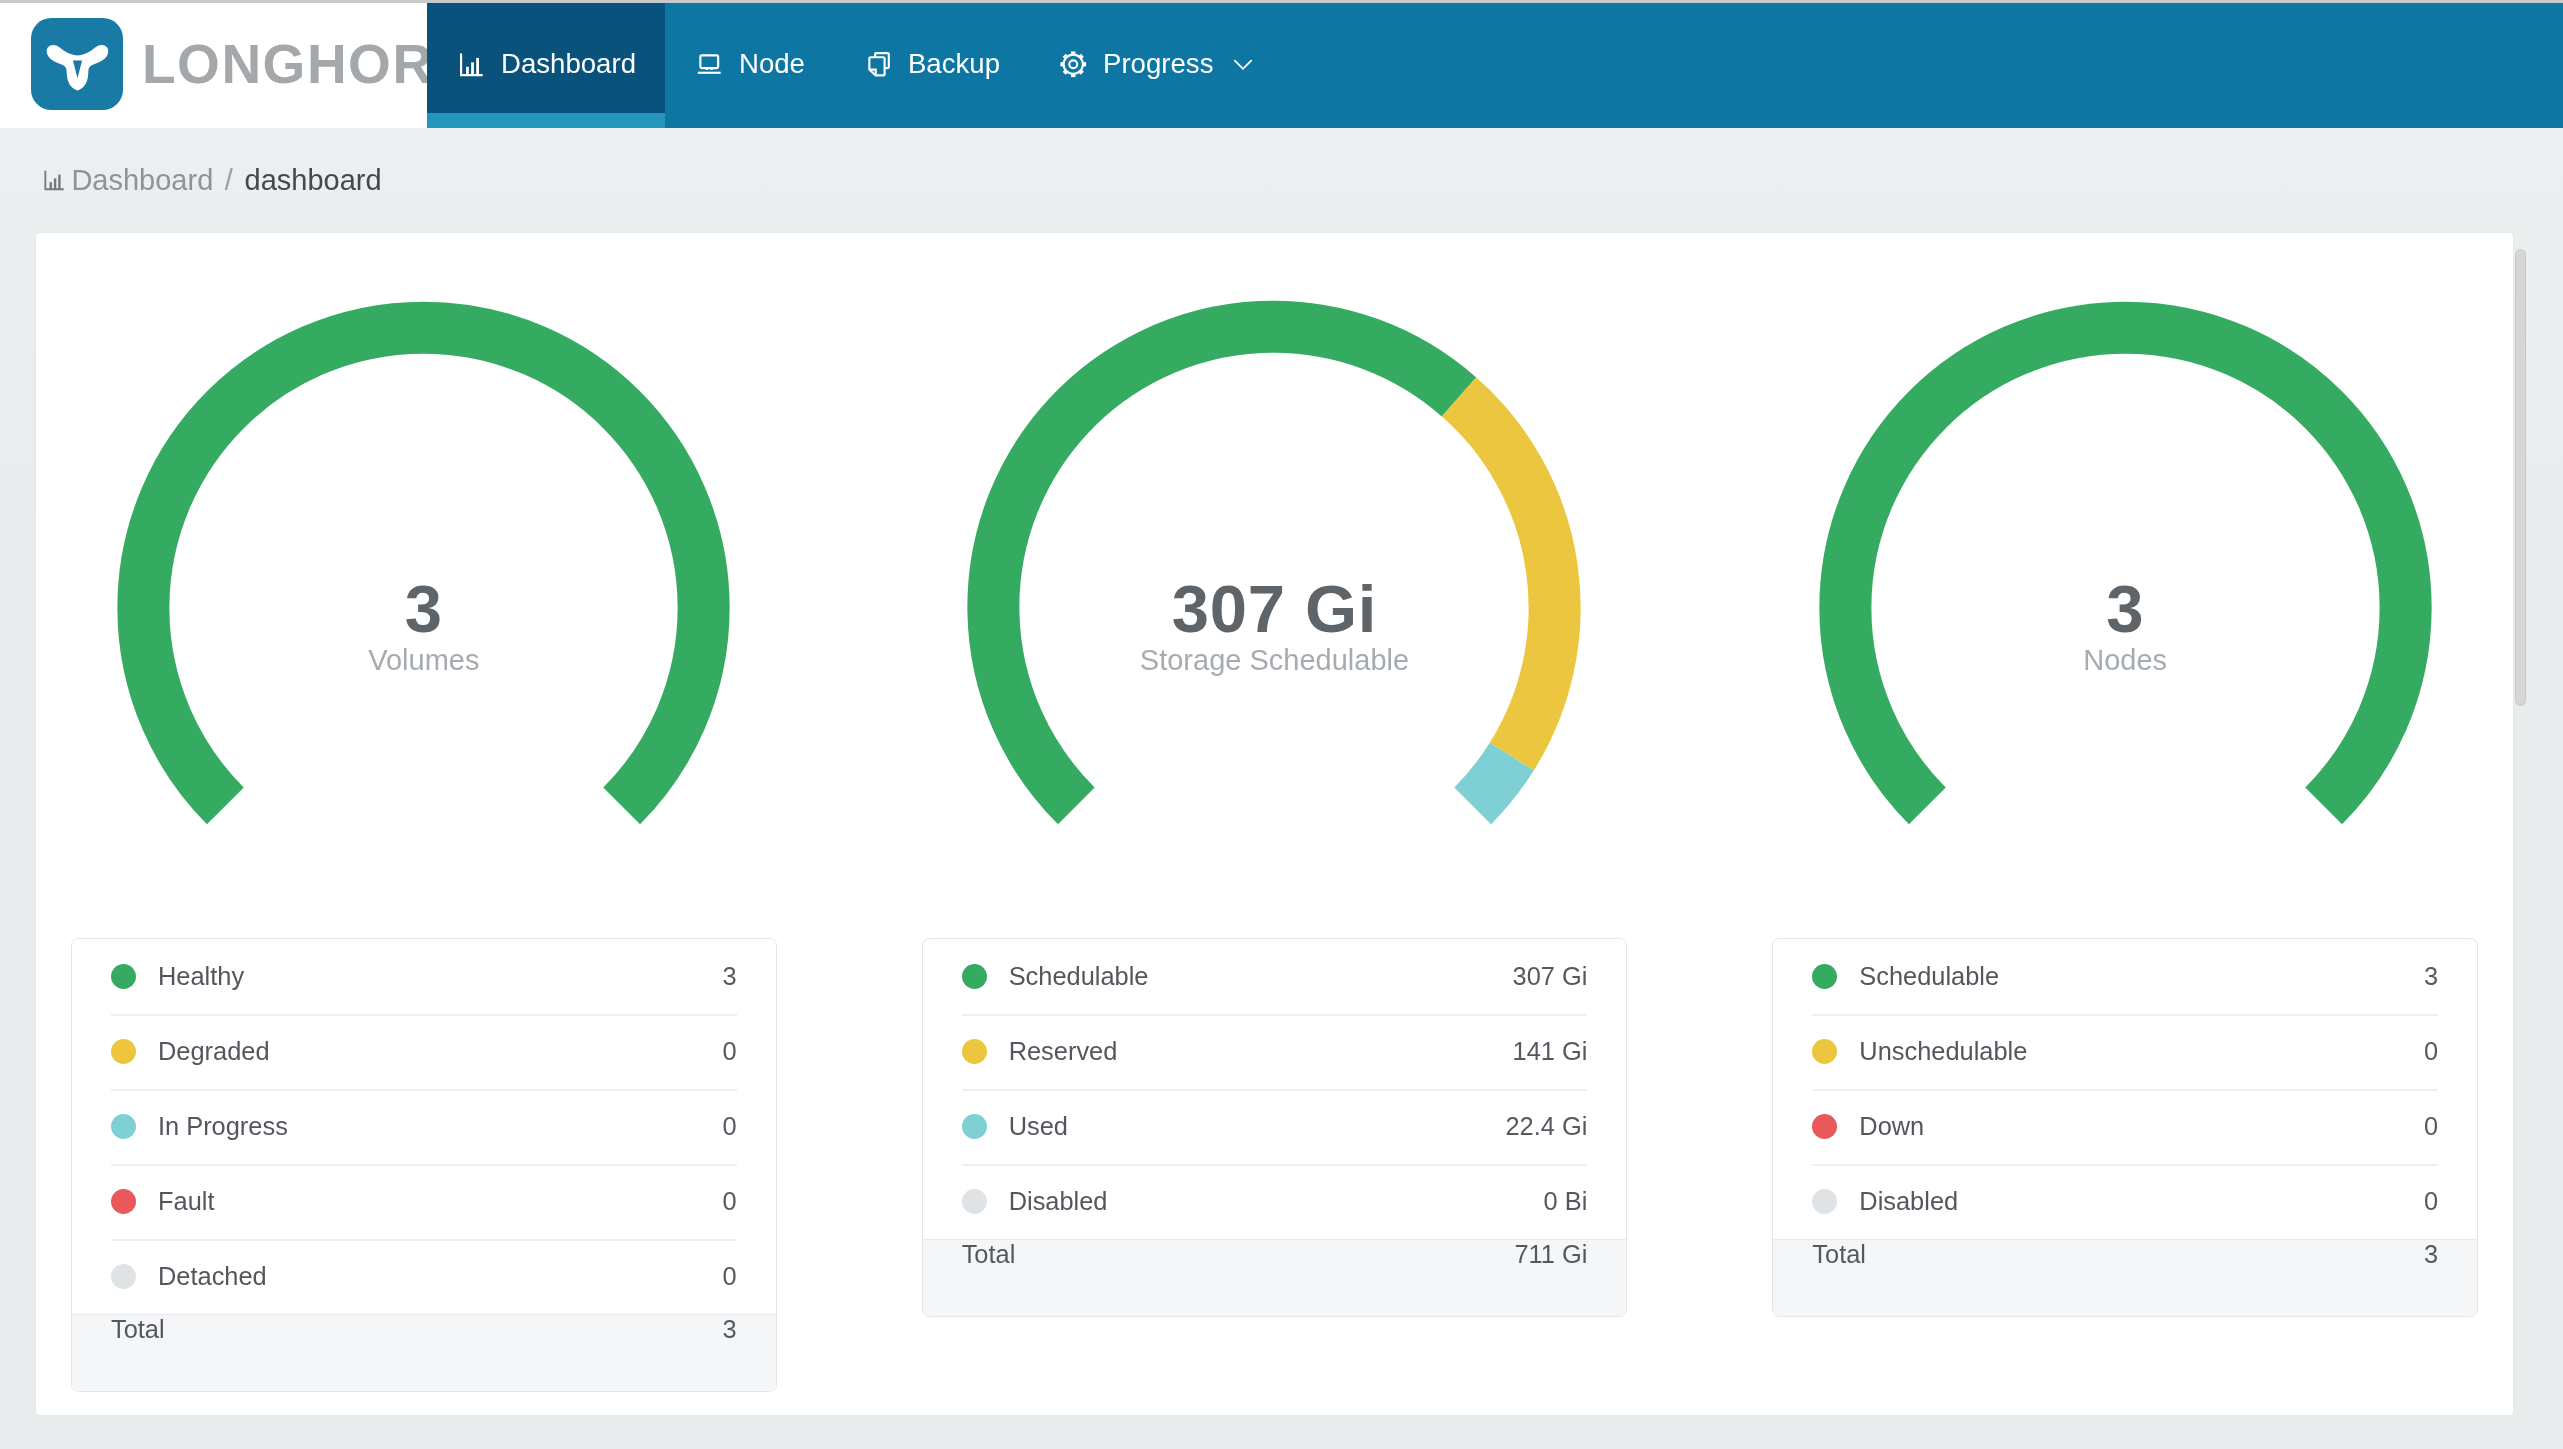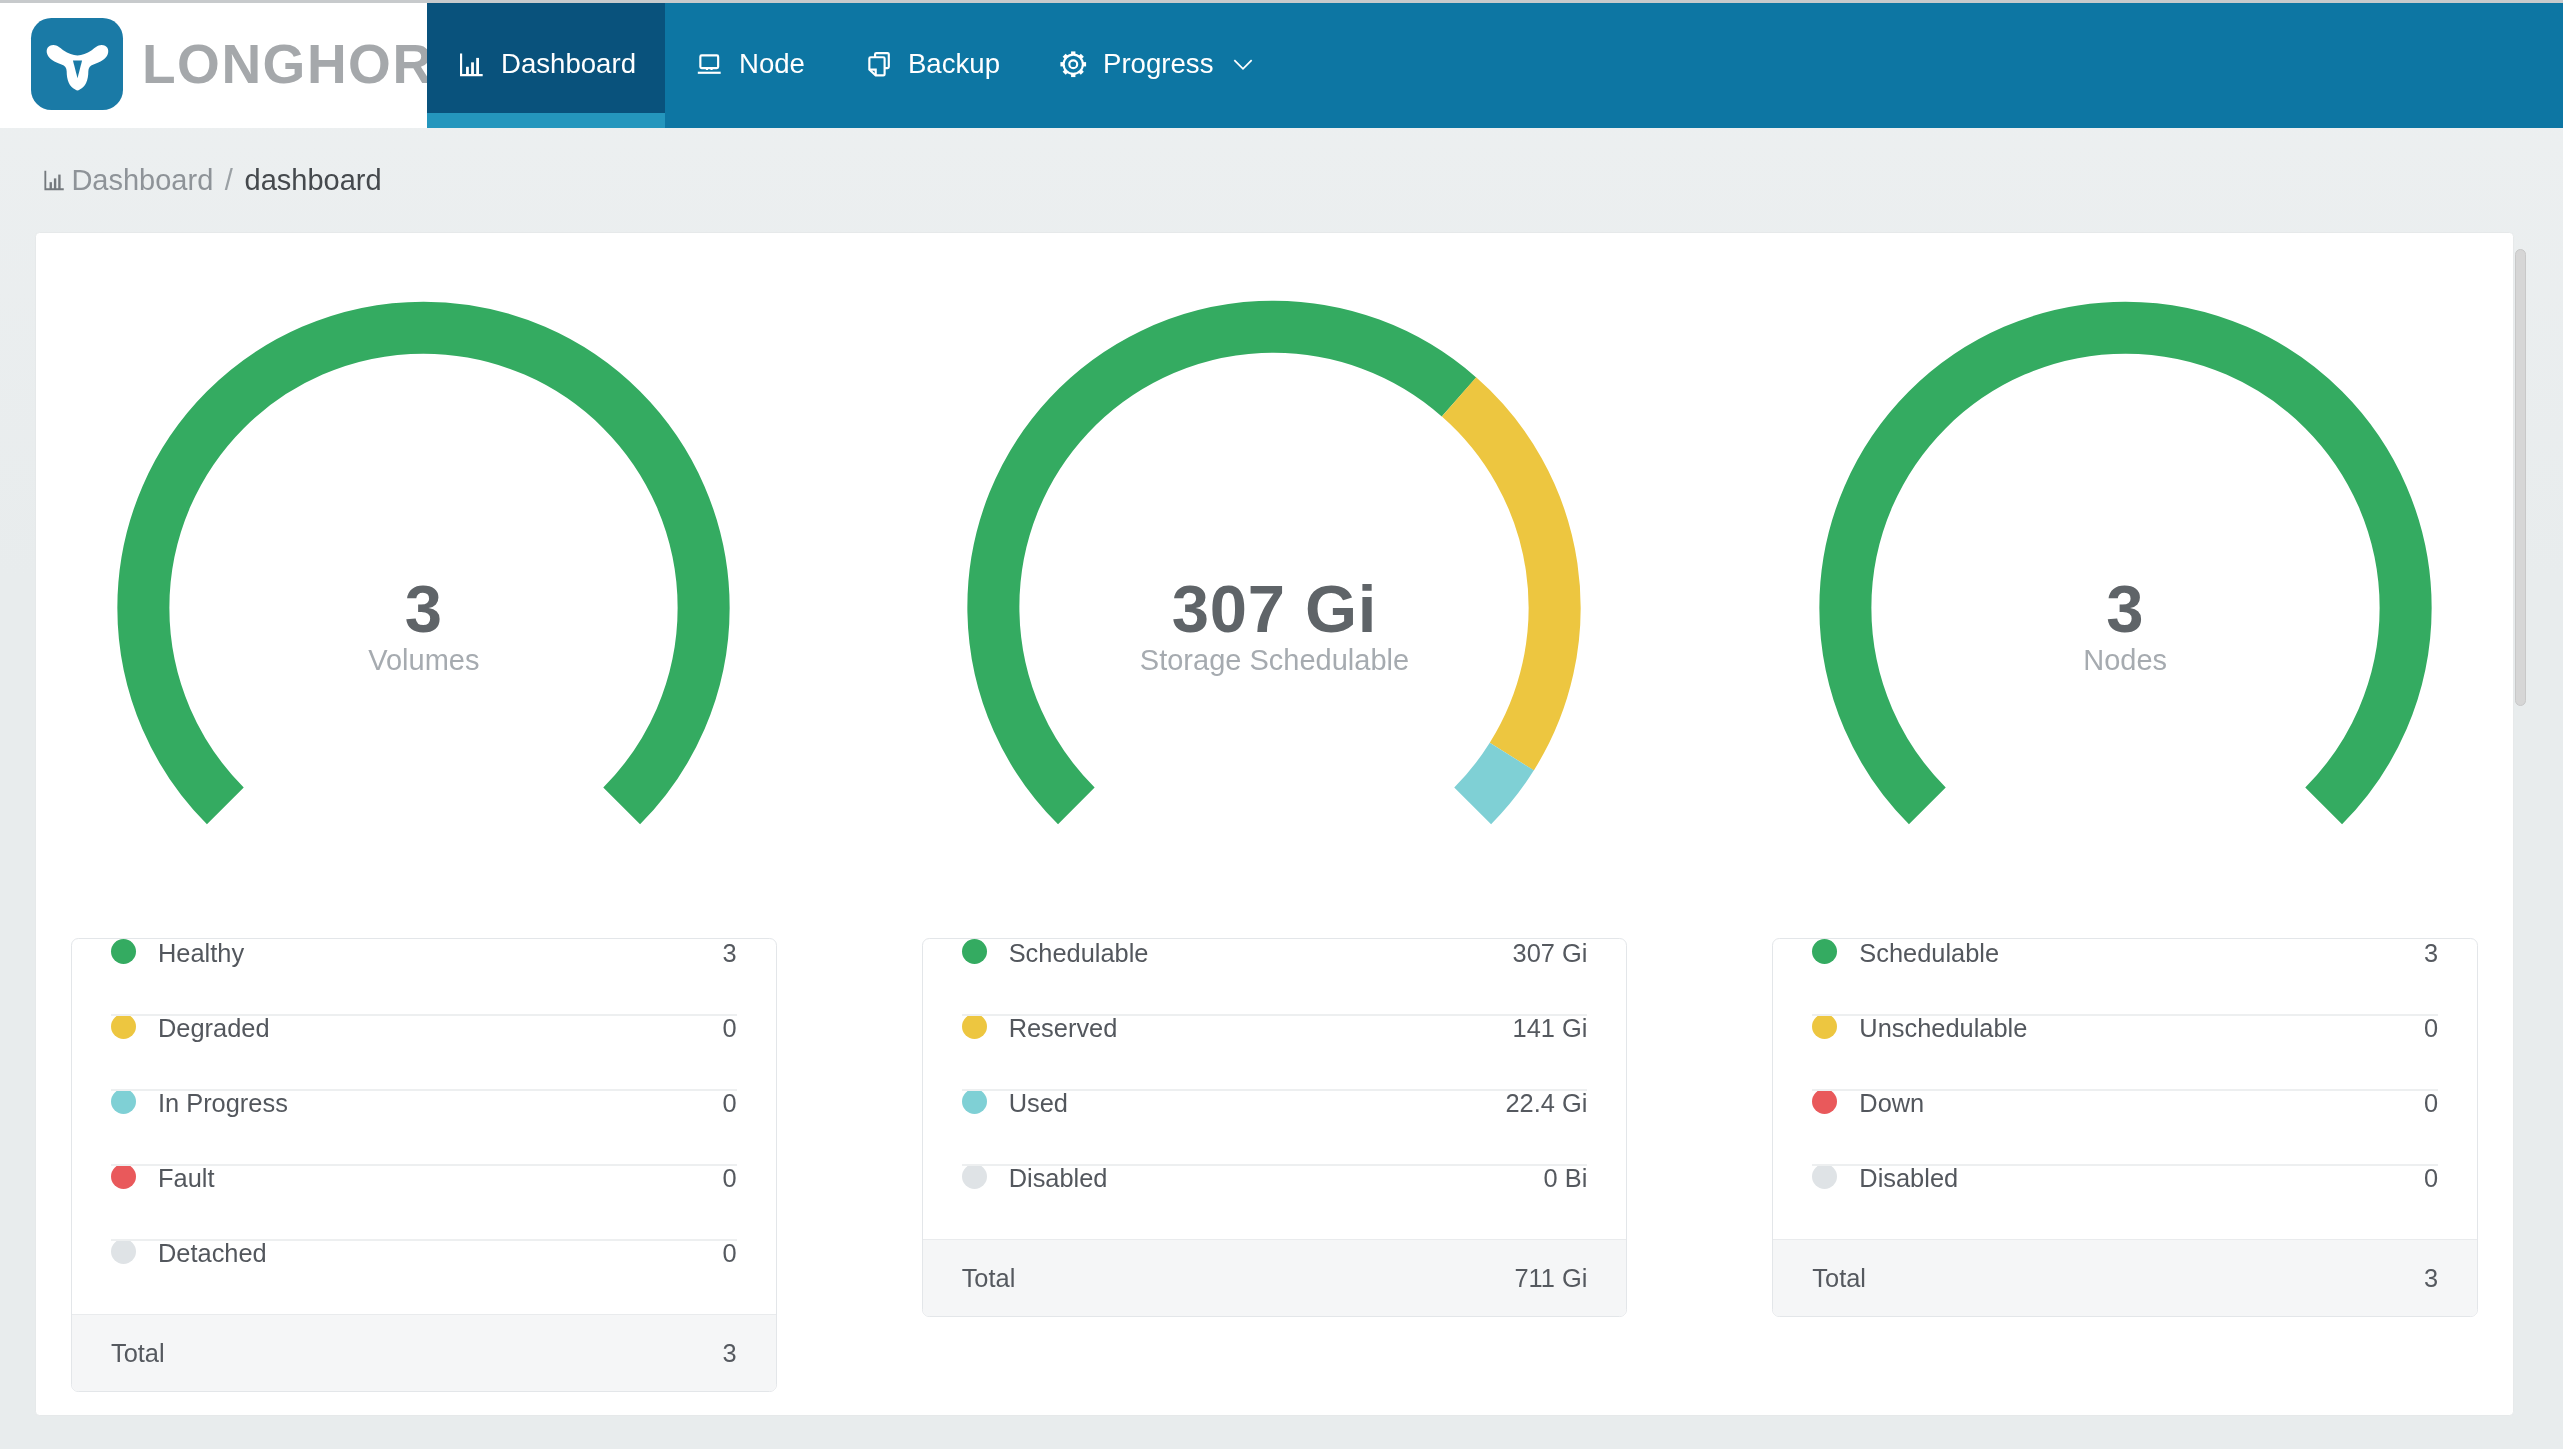--- a/index.html
+++ b/index.html
@@ -36,25 +36,25 @@
 
   
   .gauge-wrap { width:667px; height:554px; margin:41px auto 0; position:relative; }
   .gauge-value { position:absolute; top:334px; left:0; right:0; transform:translateY(-50%); text-align:center;
                  font-size:67px; font-weight:600; color:#5f6468; letter-spacing:0.7px; }
   .gauge-label { position:absolute; top:386px; left:0; right:0; transform:translateY(-50%); text-align:center;
                  font-size:29px; color:#a6abb0; }
 
   
   .legend { margin-top:110px; border:1.5px solid #e3e6e9; border-radius:7.3px; overflow:hidden; background:#fff; }
-  .lrow { height:75px; display:flex; padding:0 39px; font-size:25.4px; color:#53575d; position:relative; }
+  .lrow { height:75px; display:flex; align-items:center; padding:0 39px; font-size:25.4px; color:#53575d; position:relative; }
   .lrow + .lrow::before { content:''; position:absolute; left:39px; right:39px; top:0; height:1.5px; background:#edeff0; }
   .dot { width:25px; height:25px; border-radius:50%; margin-right:22px; flex:none; }
   .lval { margin-left:auto; color:#55595f; }
-  .ltotal { height:77px; display:flex; align-items:center; padding:0 39px; font-size:25.4px; color:#55595f;
+  .ltotal { height:77px; display:flex; padding:0 39px; font-size:25.4px; color:#55595f;
             background:#f5f6f7; border-top:1.5px solid #e9ebed; }
 
   
   .scroll-thumb { position:absolute; left:2515px; top:249px; width:11px; height:457px; border-radius:5.8px;
                   background:#d6d6d6; border:0.7px solid #c8c8c8; }
 </style>
 </head>
 <body>
 
 <div class="page">

